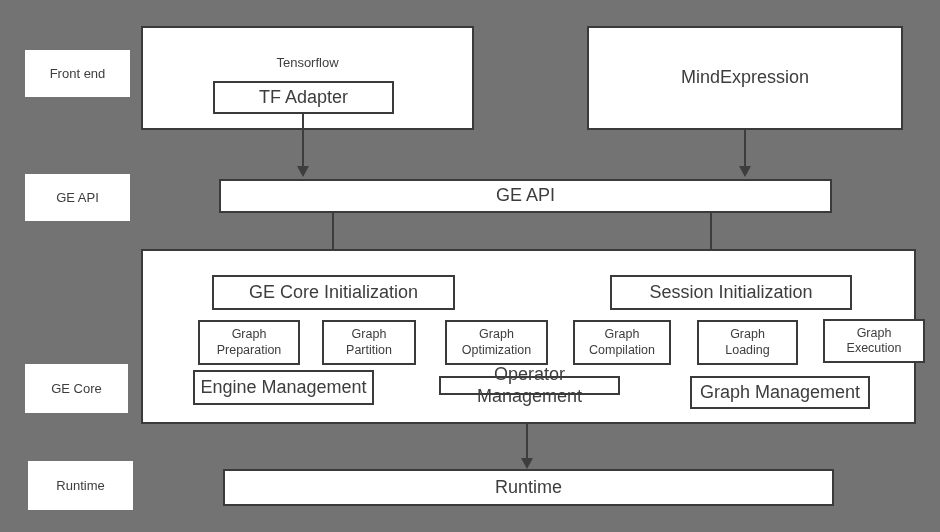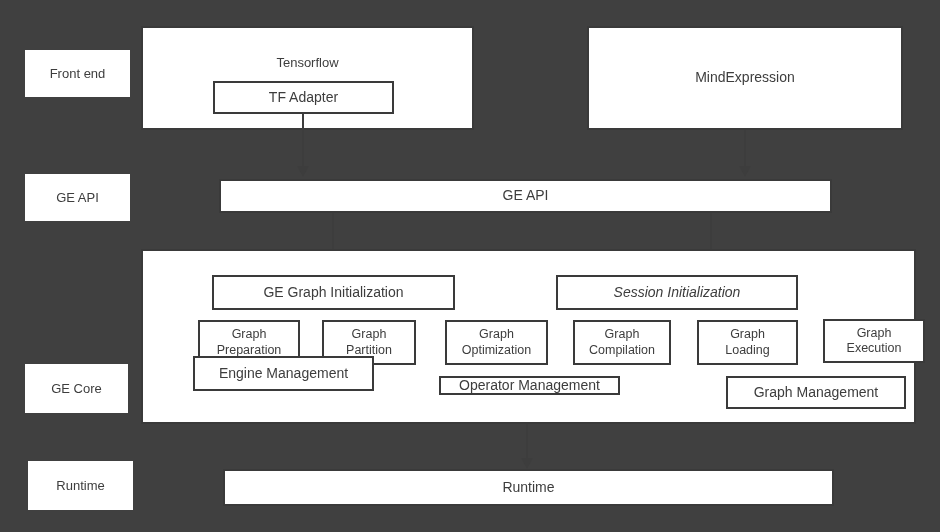--- a/index.html
+++ b/index.html
@@ -4,21 +4,21 @@
 <style>
   html, body {
     margin: 0;
     padding: 0;
     background: #000000;
   }
   #canvas {
     position: relative;
     width: 940px;
     height: 532px;
-    background: #404040;
+    background: #737373;
     font-family: "Liberation Sans", sans-serif;
     overflow: hidden;
   }
   .box {
     position: absolute;
     box-sizing: border-box;
     background: #ffffff;
     border: 2px solid #3a3a3a;
     color: #3d3d3d;
     display: flex;
@@ -37,21 +37,21 @@
     padding-left: 38px;
   }
   .container-title {
     position: absolute;
     left: 0;
     right: 0;
     text-align: center;
     color: #3d3d3d;
     font-size: 13px;
   }
-  .f13 { font-size: 14px; }
+  .f13 { font-size: 18px; }
   .f12 { font-size: 12.5px; margin-left: 32px; }
 
   
   .arrow-line {
     position: absolute;
     background: #3d3d3d;
     width: 2px;
   }
   .arrow-head {
     position: absolute;
@@ -107,24 +107,24 @@
 
   <div class="arrow-line" style="left:332px; top:213px; height:50px;"></div>
   <div class="arrow-head" style="left:327px; top:262px;"></div>
 
   <div class="arrow-line" style="left:710px; top:213px; height:50px;"></div>
   <div class="arrow-head" style="left:705px; top:262px;"></div>
 
   <div class="box container-box" style="left:141px; top:249px; width:775px; height:175px;"></div>
 
   <div class="box f13" style="left:212px; top:275px; width:243px; height:35px;">
-    <span>GE Graph Initialization</span>
+    <span>GE Core Initialization</span>
   </div>
 
-  <div class="box f13" style="left:556px; top:275px; width:242px; height:35px;font-style:italic;">
+  <div class="box f13" style="left:610px; top:275px; width:242px; height:35px;">
     <span>Session Initialization</span>
   </div>
 
   <div class="box f12" style="left:166px; top:320px; width:102px; height:45px;">
     <span>Graph
 Preparation</span>
   </div>
 
   <div class="box f12" style="left:290px; top:320px; width:94px; height:45px;">
     <span>Graph
@@ -144,29 +144,29 @@
   <div class="box f12" style="left:665px; top:320px; width:101px; height:45px;">
     <span>Graph
 Loading</span>
   </div>
 
   <div class="box f12" style="left:791px; top:319px; width:102px; height:44px;">
     <span>Graph
 Execution</span>
   </div>
 
-  <div class="box f13" style="left:193px; top:356px; width:181px; height:35px;">
+  <div class="box f13" style="left:193px; top:370px; width:181px; height:35px;">
     <span>Engine Management</span>
   </div>
 
   <div class="box f13" style="left:439px; top:376px; width:181px; height:19px;text-align:center;">
     <span>Operator Management</span>
   </div>
 
-  <div class="box f13" style="left:726px; top:376px; width:180px; height:33px;">
+  <div class="box f13" style="left:690px; top:376px; width:180px; height:33px;">
     <span>Graph Management</span>
   </div>
 
   <div class="arrow-line" style="left:526px; top:424px; height:34px;"></div>
   <div class="arrow-head" style="left:521px; top:458px;"></div>
 
   <div class="box f13" style="left:223px; top:469px; width:611px; height:37px;">
     <span>Runtime</span>
   </div>
 

